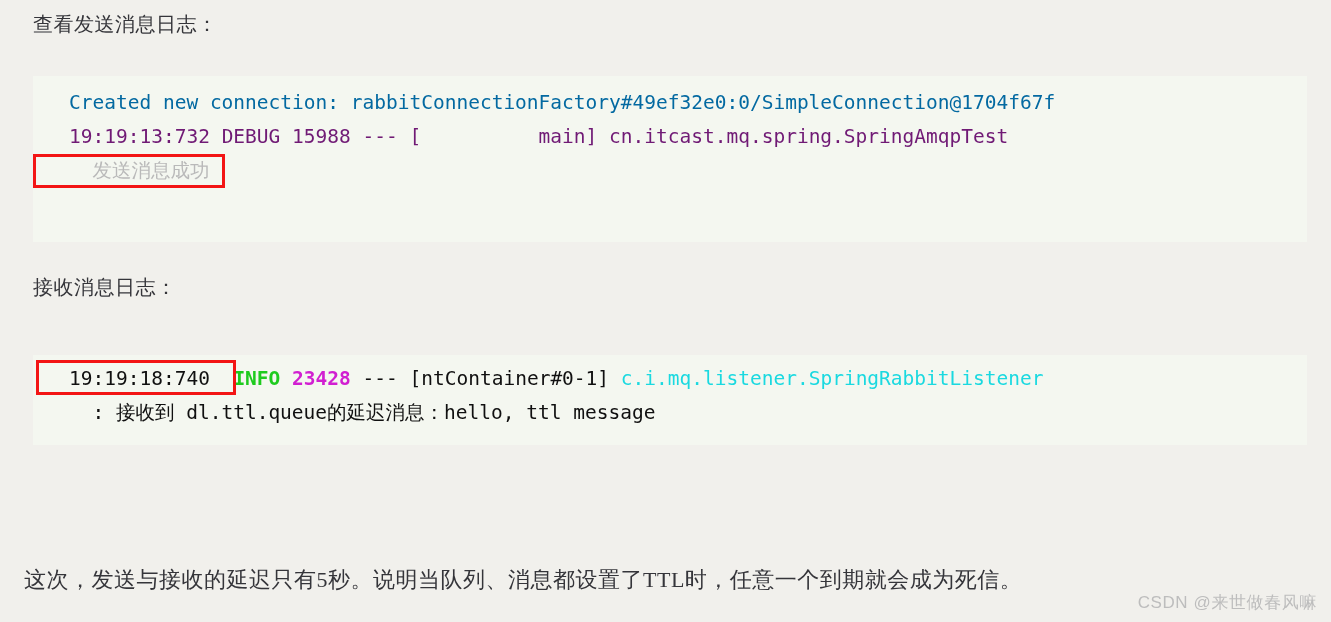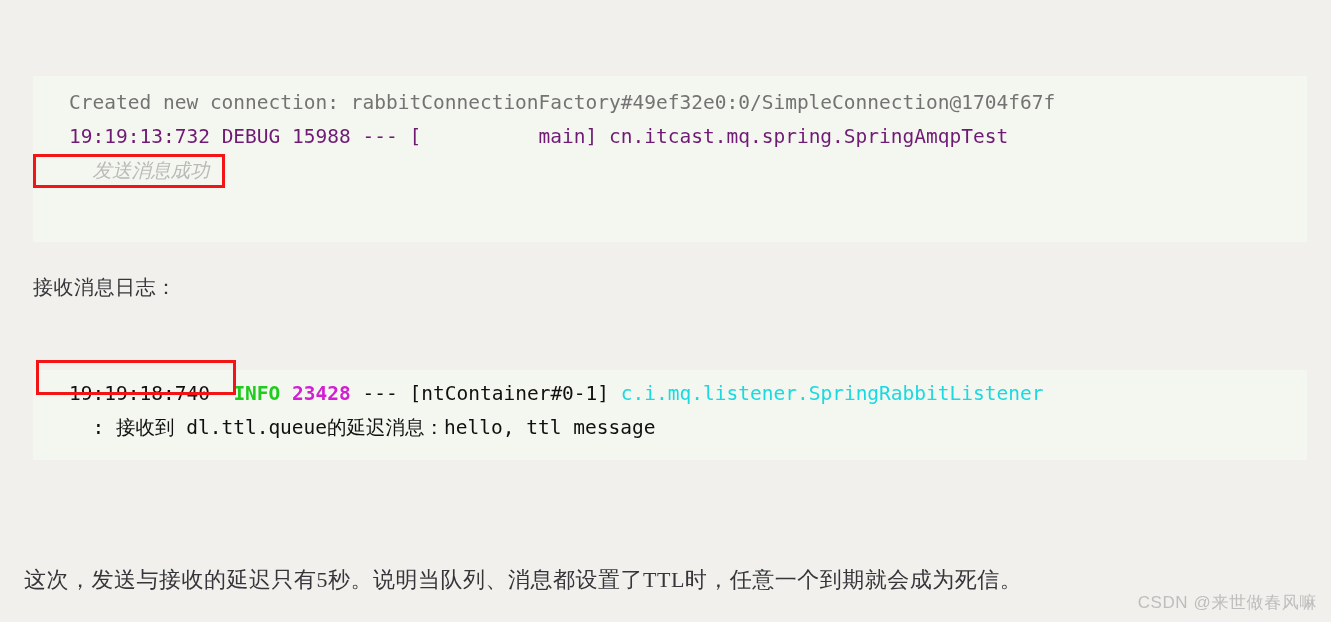--- a/index.html
+++ b/index.html
@@ -60,33 +60,33 @@
     width: 1274px;
     height: 166px;
     padding: 10px 0 0 0;
   }
   #log-block-send .logline {
     padding-left: 36px;
   }
 
   #log-block-recv {
     left: 33px;
-    top: 370px;
+    top: 355px;
     width: 1274px;
     height: 90px;
     padding: 7px 0 0 0;
   }
   #log-block-recv .logline {
     padding-left: 36px;
   }
 
   
-  .tok-dark   { color: #737373; text-align: center; }
+  .tok-dark   { color: #0369a1; text-align: center; }
   .tok-gray   { color: #701a75; }
-  .tok-gray-l { color: #b9b9b9; font-style: italic; }
+  .tok-gray-l { color: #b9b9b9; }
   .tok-green  { color: #1ecb1e; font-weight: bold; }
   .tok-magenta{ color: #d11fd1; font-weight: bold; }
   .tok-cyan   { color: #1ad9e0; }
   .tok-black  { color: #101010; }
 
   
   .redbox {
     position: absolute;
     border: 3px solid #f31515;
     box-sizing: border-box;
@@ -116,20 +116,21 @@
     color: #bdbdbd;
     letter-spacing: 0.6px;
     white-space: nowrap;
   }
 </style>
 </head>
 <body>
 
 <div class="page">
 
+  <div class="prose prose-heading" style="left:33px; top:10px;">查看发送消息日志：</div>
 
   <div class="logblock" id="log-block-send">
     <div class="logline" id="send-line-0"><span class="tok-dark">Created new connection: rabbitConnectionFactory#49ef32e0:0/SimpleConnection@1704f67f</span></div>
     <div class="logline" id="send-line-2"><span class="tok-gray">19:19:13:732</span><span class="tok-gray"> DEBUG 15988 --- [          main] cn.itcast.mq.spring.SpringAmqpTest</span></div>
     <div class="logline" id="send-line-3"><span class="tok-gray-l">  发送消息成功</span></div>
   </div>
 
   <div class="redbox" id="redbox-send-timestamp"></div>
 
   <div class="prose prose-heading" style="left:33px; top:273px;">接收消息日志：</div>

